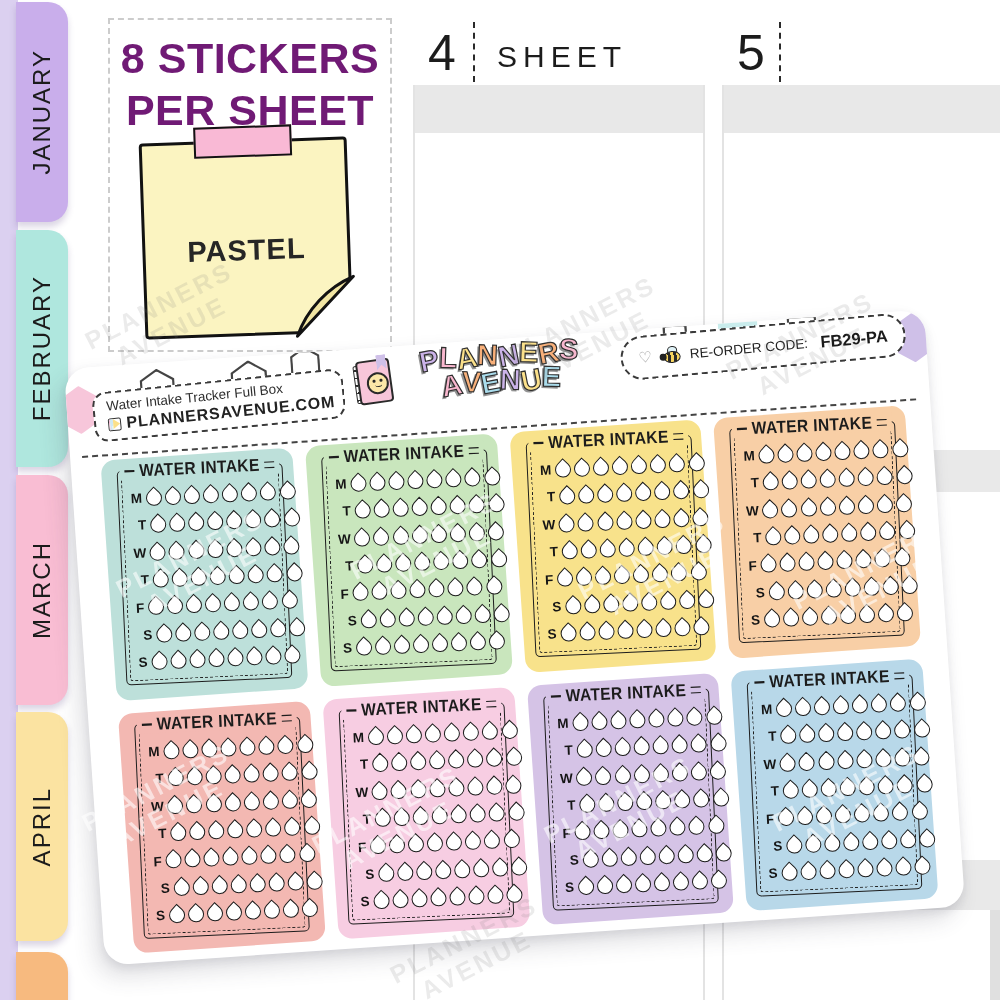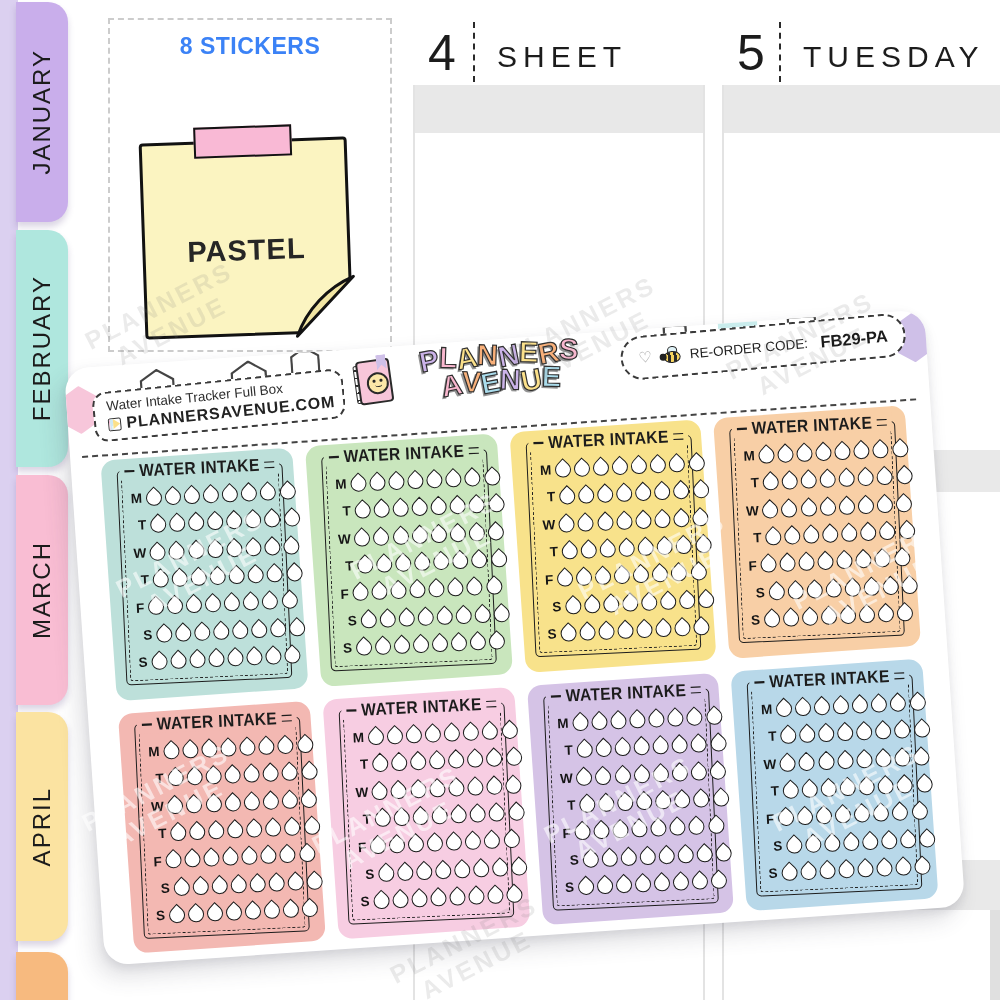--- a/index.html
+++ b/index.html
@@ -23,22 +23,22 @@
   .daybar{position:absolute;top:85px;height:48px;z-index:1;}
   .daybar.m{left:413px;width:290px;}
   .daybar.t{left:722px;width:278px;}
   .vline{position:absolute;top:85px;height:915px;width:2px;background:#e3e3e3;z-index:1;}
   .day-number{position:absolute;top:24px;font-size:50px;font-weight:400;z-index:1;}
   .day-sep{position:absolute;top:22px;height:60px;width:0;border-left:2.5px dashed #2a2a2a;z-index:1;}
   .day-name{position:absolute;top:40px;font-size:30px;font-weight:500;letter-spacing:6px;z-index:1;}
 
   .info-box{position:absolute;left:108px;top:18px;width:280px;height:330px;
     border:2px dashed #cccccc;z-index:1;}
-  .info-heading{margin-top:12px;text-align:center;font-size:23px;font-weight:800;
-    line-height:1.22;letter-spacing:.5px;color:#3b82f6;}
+  .info-heading{margin-top:12px;text-align:center;font-size:43px;font-weight:800;
+    line-height:1.22;letter-spacing:.5px;color:#701a75;}
 
   
   .note{position:absolute;left:142px;top:140px;width:208px;height:196px;transform:rotate(-2deg);z-index:1;}
   .note-body{position:absolute;inset:0;border:3px solid #121212;border-radius:4px;}
   .note-label{position:absolute;left:0;right:0;top:48%;text-align:center;
     font-size:29px;font-weight:800;letter-spacing:1px;color:#262626;}
   .tape{position:absolute;left:50%;top:-14px;transform:translateX(-50%);width:94px;height:27px;
     border:2.5px solid #131313;z-index:2;}
   .fold{position:absolute;right:-4px;bottom:-4px;width:62px;height:62px;}
 
@@ -157,35 +157,35 @@
         <span></span>
       </div>
   </div>
 
   <div class="day-number" style="left:428px;">4</div>
   <div class="day-sep" style="left:473px;"></div>
   <div class="day-name" style="left:497px;">SHEET</div>
 
   <div class="day-number" style="left:737px;">5</div>
   <div class="day-sep" style="left:779px;"></div>
-  <div class="day-name" style="left:803px;">TUESDAY</div>
 
   <div class="daybar m" style="background: rgb(232, 232, 232);"></div>
   <div class="daybar t" style="background: rgb(232, 232, 232);"></div>
   <div class="vline" style="left:413px;"></div>
   <div class="vline" style="left:703px;"></div>
   <div class="vline" style="left:722px;"></div>
 
   <div class="band a"></div>
   <div class="band b"></div>
   <div class="page-edge"></div>
 
   <div class="info-box">
     <div class="info-heading">
       <div>8 STICKERS</div>
+      <div>PER SHEET</div>
     </div>
   </div>
   <div class="note">
     <div class="note-body" id="noteBody" style="background: rgb(251, 244, 193);"></div>
     <div class="tape" id="noteTape" style="background: rgb(249, 185, 213);"></div>
     <div class="note-label">PASTEL</div>
     <svg class="fold" viewBox="0 0 62 62">
       <path d="M2,60 L60,2 L60,60 Z" fill="#ffffff"></path>
       <path id="foldFlap" d="M2,60 L60,2 C34,12 12,34 2,60 Z" fill="#f1e5a3" stroke="#121212" stroke-width="3" stroke-linejoin="round"></path>
     </svg>

